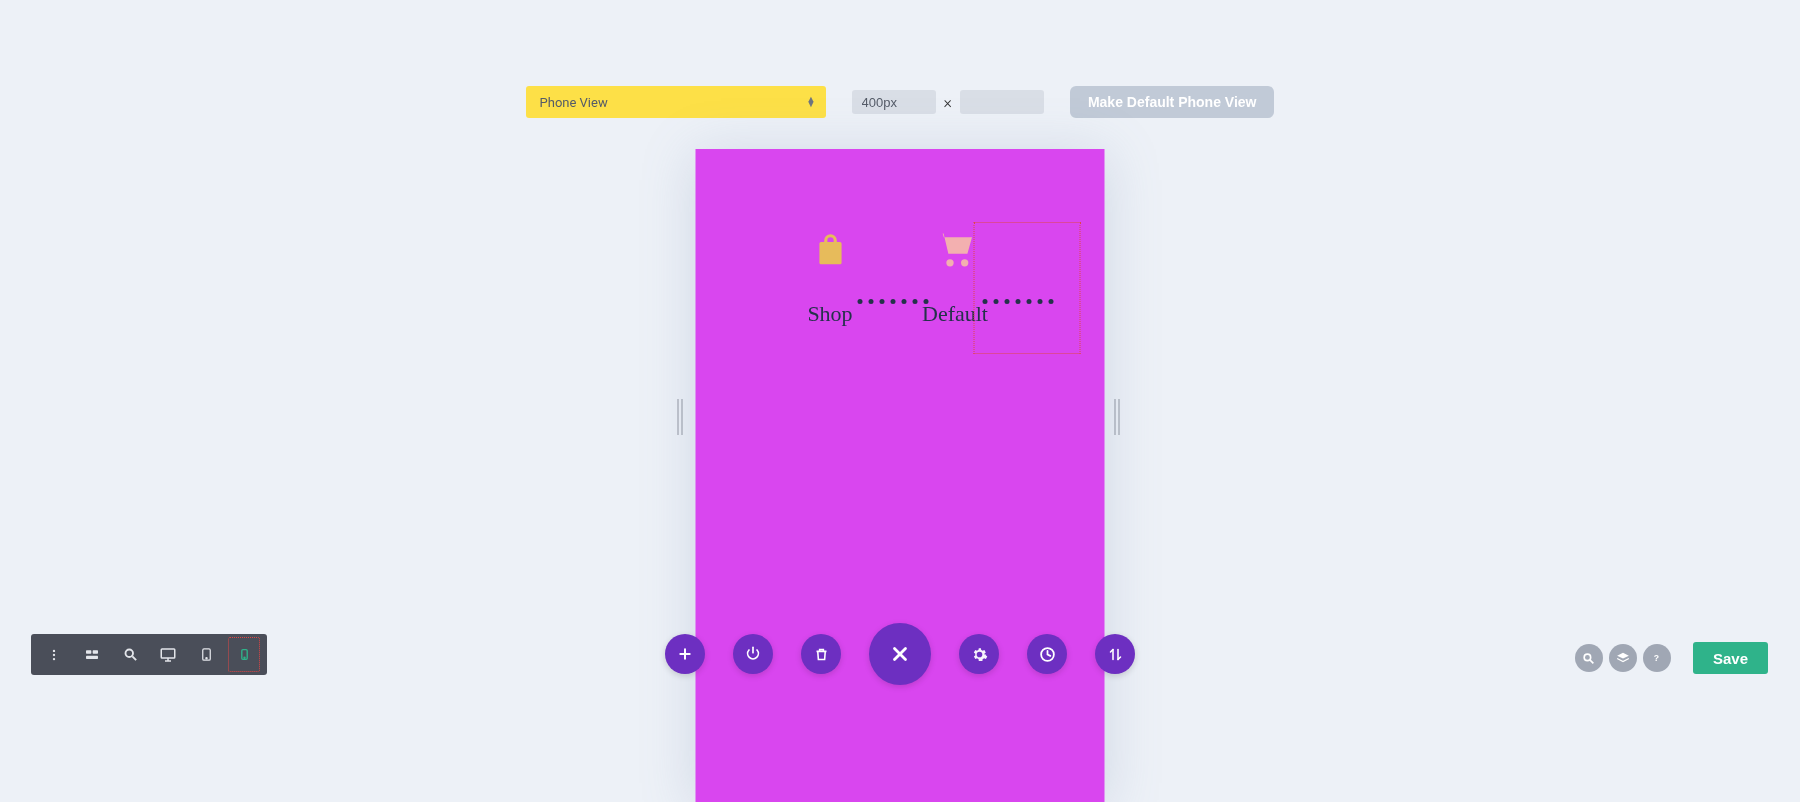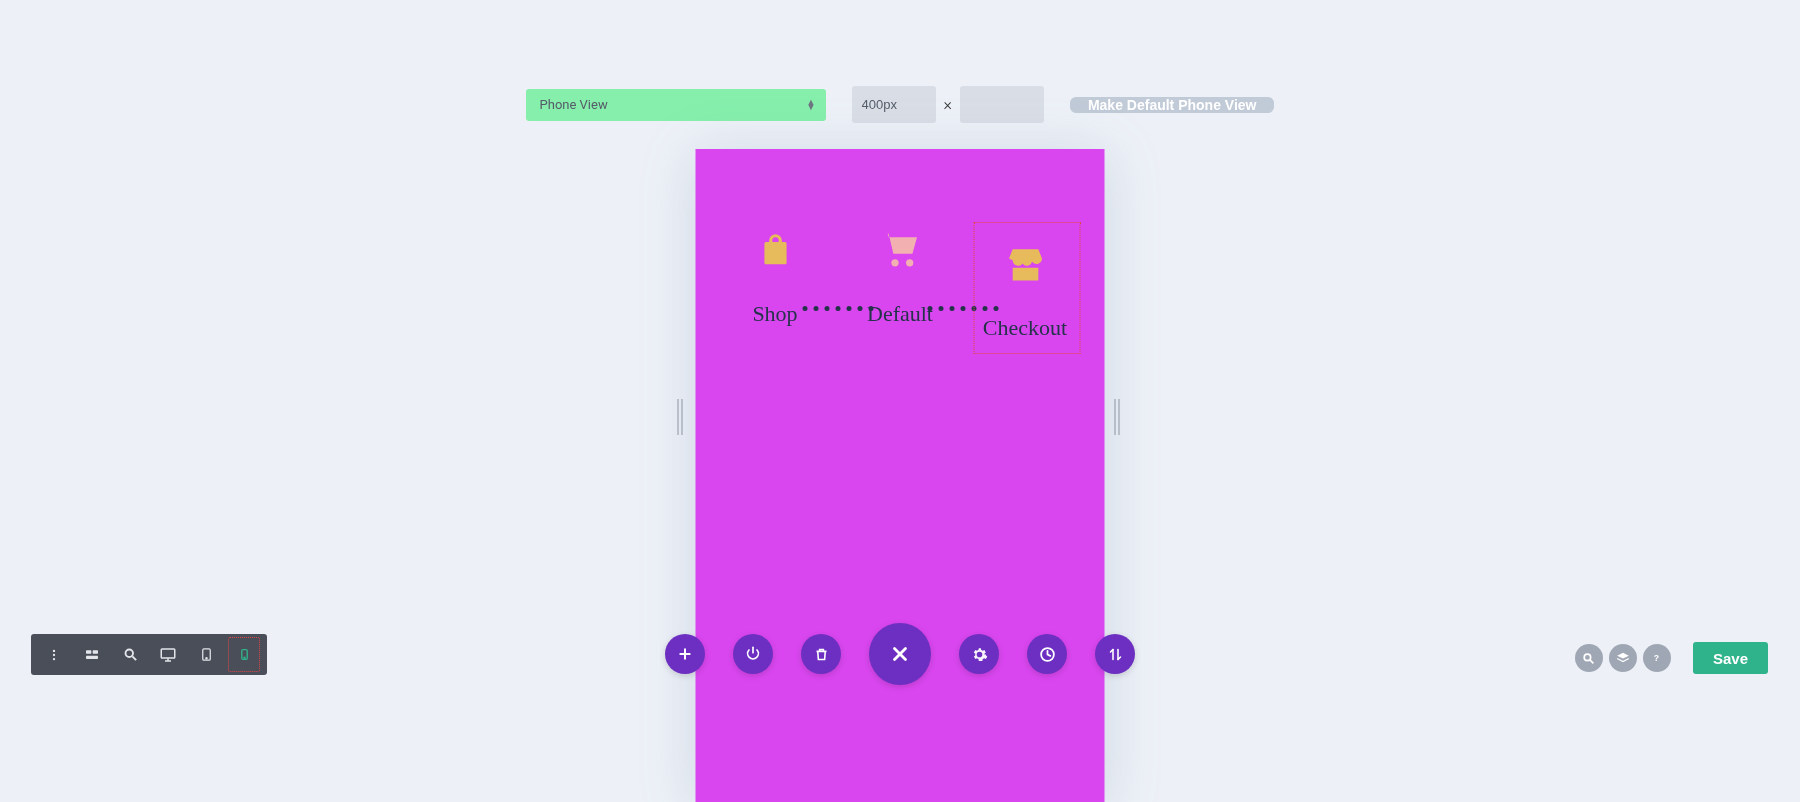--- a/index.html
+++ b/index.html
@@ -20,21 +20,21 @@
     width: 100%;
     display: flex;
     justify-content: center;
     gap: 26px;
     align-items: center;
   }
   .view-select-wrap {
     position: relative;
     width: 300px;
     height: 32px;
-    background: #86efac;
+    background: #fde047;
     border-radius: 3px;
     display: flex;
     align-items: center;
     padding: 16px 14px;
     color: #555c68;
     font-size: 13px;
     cursor: pointer;
   }
   .select-chevrons {
     position: absolute;
@@ -47,31 +47,31 @@
     font-size: 9px;
     color: #6f7580;
   }
   .dim-group {
     display: flex;
     align-items: center;
     gap: 8px;
   }
   .dim-input {
     width: 84px;
-    height: 37px;
+    height: 24px;
     background: #d9dee6;
     border: none;
     border-radius: 3px;
     padding: 8px 10px;
     color: #555c68;
     font-size: 13px;
   }
   .dim-x { color: #333; font-size: 16px; font-weight: 300; }
   .default-btn {
-    height: 16px;
+    height: 32px;
     padding: 0 18px;
     background: #c1cad7;
     color: #fff;
     font-weight: 600;
     font-size: 14px;
     border: none;
     border-radius: 6px;
     cursor: pointer;
   }
 
@@ -299,28 +299,20 @@
     <div class="sep">
         <span></span>
         <span></span>
         <span></span>
         <span></span>
         <span></span>
         <span></span>
         <span></span>
       </div>
 
-    <div class="step" style="padding-top:14px;">
-      <div class="step-icon">
-        <svg viewBox="0 0 24 24" width="44" height="44" fill="#e7bb5b">
-            <path d="M3 9l2-5h14l2 5c0 1.6-1.3 3-3 3-1 0-1.9-.5-2.4-1.3C15 12.5 14.1 13 13 13s-2-.5-2.6-1.3C9.9 12.5 9 13 8 13c-1.7 0-3-1.4-3-3zM5 14h14v7H5v-7z"></path>
-          </svg>
-      </div>
-      <div class="step-label">Checkout</div>
-    </div>
 
     <div class="selected-module" style="left:278px; top:73px; width:107px; height:132px;"></div>
   </div>
 </div>
 
 <div class="bl-toolbar">
   <div class="bl-btn">
     <svg width="14" height="14" viewBox="0 0 24 24" fill="currentColor">
         <circle cx="12" cy="5" r="2"></circle>
         <circle cx="12" cy="12" r="2"></circle>

